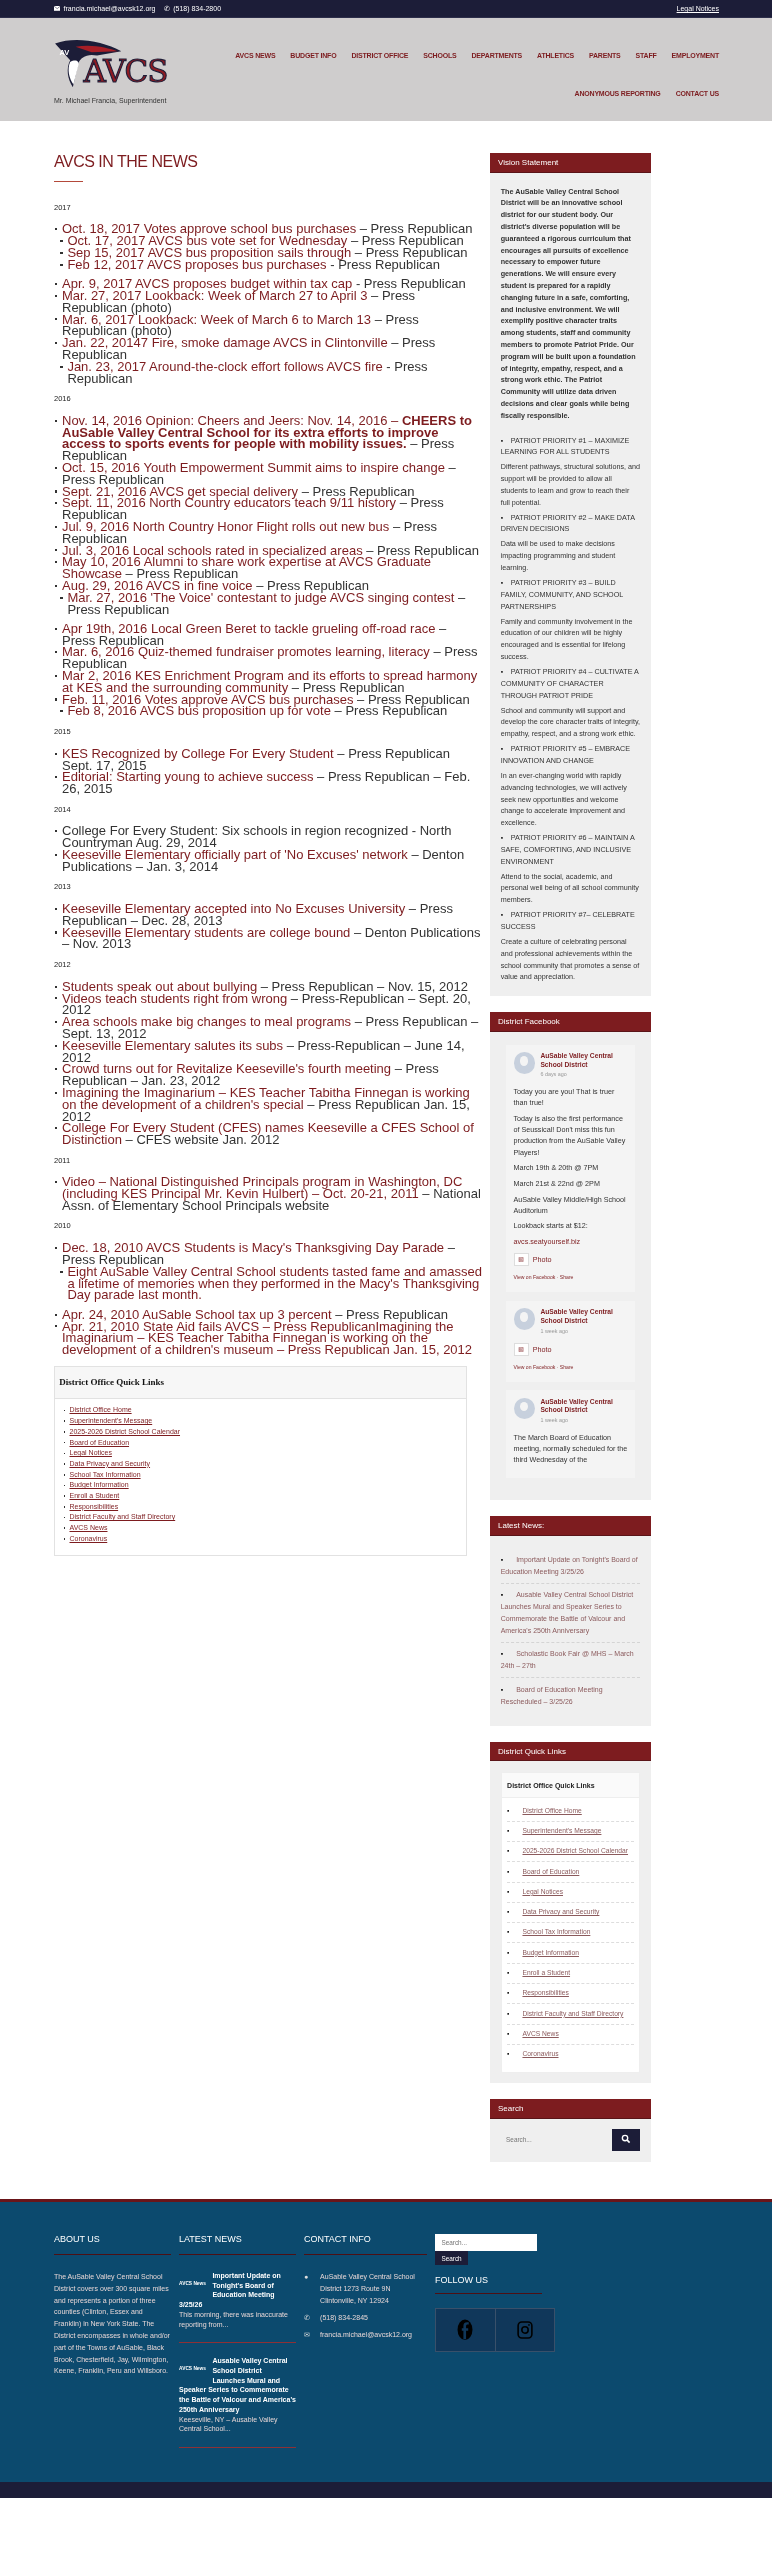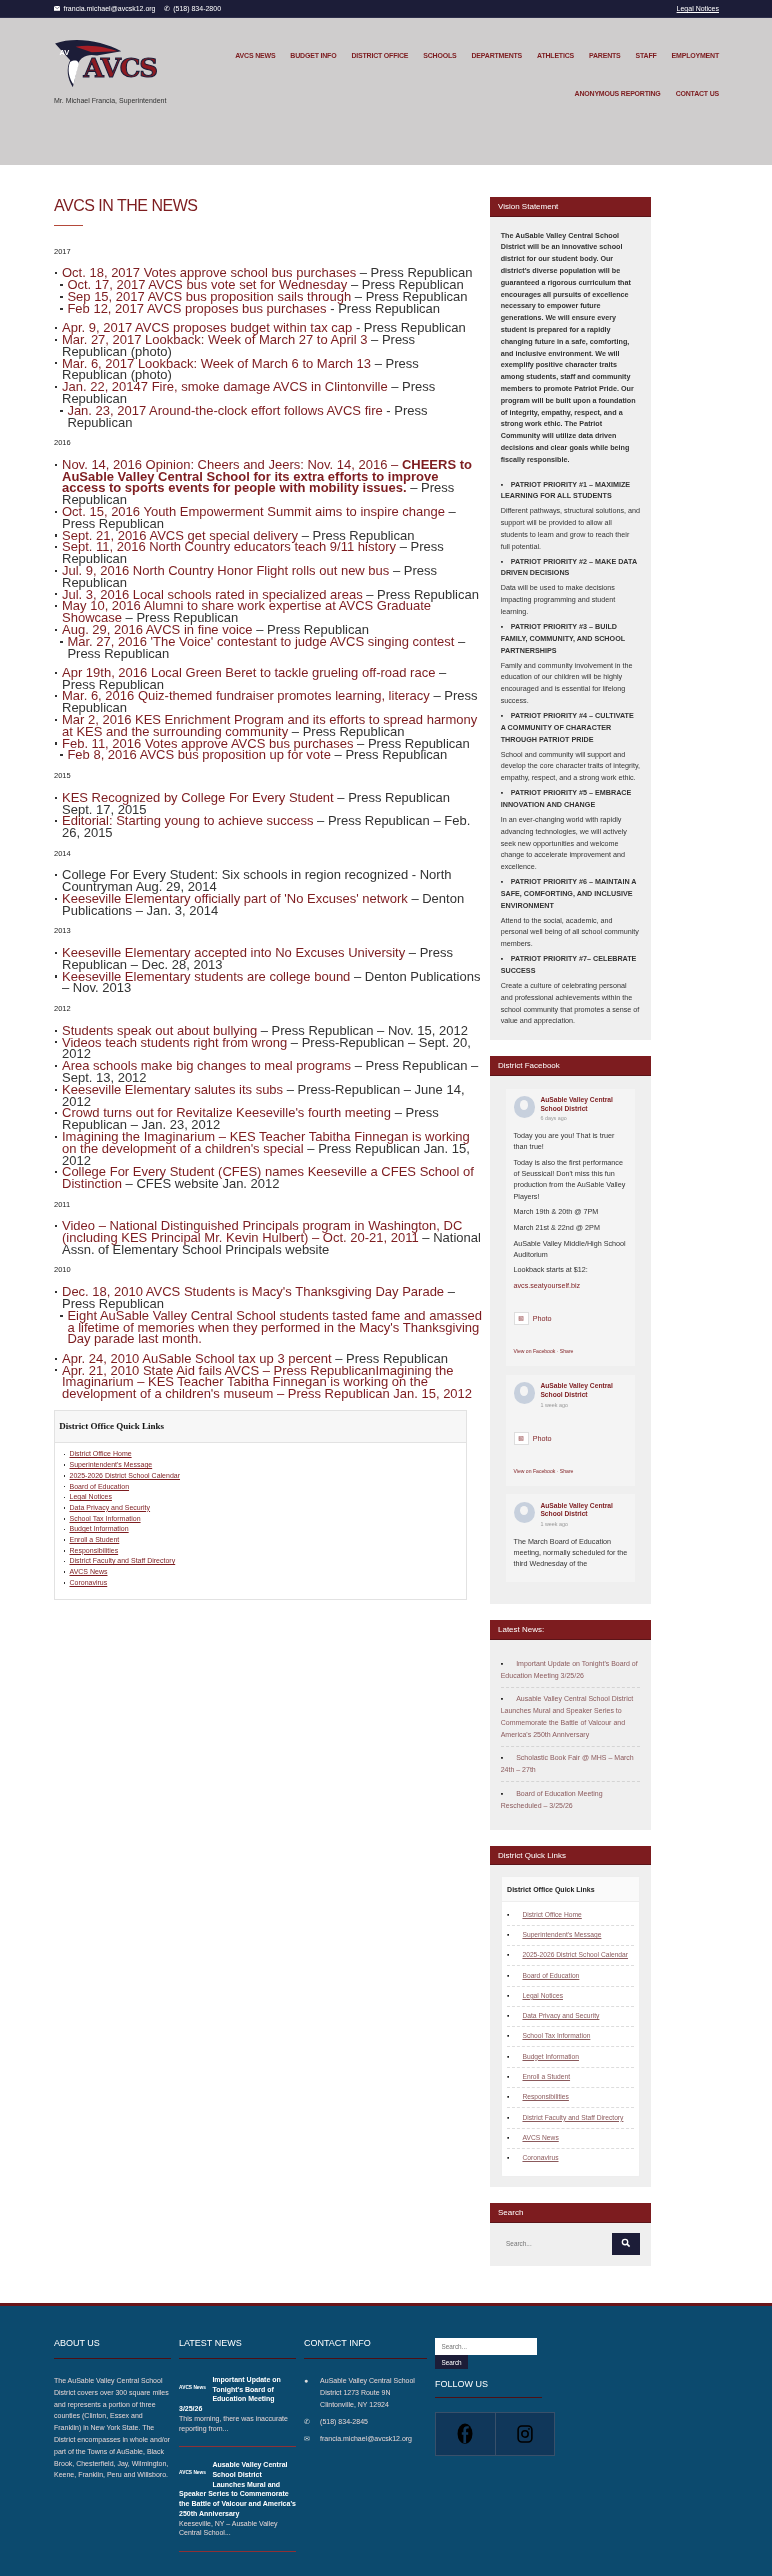--- a/index.html
+++ b/index.html
@@ -2,25 +2,25 @@
 <html style="font-size:8.6px"><head>
 <meta charset="utf-8">
 <style>
 *{box-sizing:border-box;margin:0;padding:0}
 body{width:773px;font-family:"Liberation Sans",sans-serif;color:#333;background:#fff;font-size:7.5px}
 a{color:#7d1c1f;text-decoration:none}
 .topbar{height:18px;background:#1c1d38;border-bottom:1.1px solid #2d2e4a;display:flex;align-items:center;justify-content:space-between;padding:0 54px;color:#fff;font-size:7px}
 .topbar .left{display:flex;gap:8.6px;align-items:center}
 .topbar .left span{display:flex;align-items:center;gap:3.2px}
 .topbar a{color:#fff;text-decoration:underline}
-.header{height:147px;background:#cfcdcd;position:relative}
+.header{height:103px;background:#cfcdcd;position:relative}
 .logo{position:absolute;left:54px;top:13px;width:129px}
 .logo-art{height:62px;position:relative}
 .logo-helm{position:absolute;left:0;top:5.4px;width:70px;height:54px}
-.logo-text{position:absolute;left:29.5px;top:21.5px;font-family:"DejaVu Serif",serif;font-weight:bold;font-size:26px;color:#8e1b22;-webkit-text-stroke:1.1px #1c1d38;letter-spacing:-1.1px}
+.logo-text{position:absolute;left:29.5px;top:21.5px;font-family:"DejaVu Serif",serif;font-weight:normal;font-size:31px;color:#8e1b22;-webkit-text-stroke:1.1px #1c1d38;letter-spacing:-1.1px}
 .logo-sub{font-size:7px;color:#333;margin-top:4.3px}
 .nav{position:absolute;right:54px;top:34px;display:flex;flex-direction:column;align-items:flex-end;gap:31px}
 .nav-row{display:flex;gap:15px}
 .nav-row a{font-weight:bold;font-size:7px;color:#7d1c1f;text-transform:uppercase;letter-spacing:-0.2px}
 .container{width:665px;margin:0 auto;display:flex;gap:7px;padding:32px 0 21.5px}
 .main{width:429px}
 .page-title{font-size:16px;color:#7d1c1f;font-weight:normal;letter-spacing:-0.5px}
 .title-rule{width:29px;height:0.5px;background:#b4493a;margin:9.7px 0 21.5px 0}
 .year{font-size:7.5px;color:#222;margin:9.7px 0 11.8px 0}
 ul.news{list-style:none;margin-bottom:5.4px}
@@ -35,32 +35,32 @@
 .dq-head{background:#f7f7f7;border-bottom:0.5px solid #e2e2e2;padding:10.7px 4.3px;font-family:"Liberation Serif",serif;font-weight:bold;font-size:9px;color:#111}
 .dq-list{list-style:none;padding:6.4px 7.5px 10.7px}
 .dq-list li{position:relative;padding-left:7px;line-height:10.7px;font-size:7px}
 .dq-list li::before{content:"";position:absolute;left:1.1px;top:4.3px;width:1.6px;height:1.6px;background:#333}
 .dq-list a{color:#7d1c1f;text-decoration:underline}
 .sidebar{width:161px}
 .widget{margin-bottom:16px;background:#efefef}
 .widget-head{background:#7d1c1f;color:#fff;font-size:8px;padding:4.8px 8px;border-bottom:1.1px solid #5a1418}
 .vision{padding:13px 10.7px 10.7px;font-size:7.2px;line-height:11.8px;color:#333}
 .vision .lead{font-weight:bold;margin-bottom:13px}
-.prio{font-weight:bold;text-transform:uppercase;margin-top:3.2px}
+.prio{font-weight:normal;text-transform:uppercase;margin-top:3.2px}
 .prio::before{content:"\25AA";margin-right:7.5px}
 .prio-text{margin-top:3.2px;margin-bottom:2.1px}
 .fb{padding:13px 16px 13px}
 .fb-post{background:#f4f4f4;padding:7.5px 7.5px 8.6px;margin-bottom:8.6px;font-size:7.2px;line-height:11.3px;color:#333}
 .fb-meta{display:flex;gap:5.4px;margin-bottom:5.4px}
 .fb-avatar{width:21.5px;height:21.5px;border-radius:50%;background:#c7d0dd;flex:none;position:relative;overflow:hidden}
 .fb-avatar::after{content:"";position:absolute;left:6.4px;top:3.8px;width:8.6px;height:9.7px;border-radius:50%;background:#f4f4f4}
 .fb-name{color:#7d1c1f;font-weight:bold;font-size:6.7px;line-height:8.6px}
 .fb-time{color:#999;font-size:5.4px}
 .fb-post p{margin-bottom:4.3px}
-.fb-photo{display:flex;align-items:center;gap:4.3px;margin:21px 0}
+.fb-photo{display:flex;align-items:center;gap:4.3px;margin:6px 0}
 .fb-photo .ic{width:15px;height:13px;border:0.5px solid #ddd;background:#fff;display:flex;align-items:center;justify-content:center;color:#7d1c1f;font-size:5.9px}
 .fb-photo span.lbl{color:#7d1c1f}
 .fb-actions{font-size:5.1px;color:#7d1c1f}
 .latest{padding:13px 10.7px 13px}
 .latest li{list-style:none;border-bottom:0.5px dashed #d4d4d4;padding:5.4px 0;font-size:7px;line-height:11.8px;color:#8b5a5c}
 .latest li:last-child{border-bottom:none}
 .latest li::before{content:"\25AA";color:#111;margin-right:13px}
 .dql{padding:10.7px 10.7px 10.7px}
 .dql-box{background:#fff;border:0.5px solid #eee;border-radius:1.6px}
 .dql-head{background:#fafafa;padding:8.6px 5.4px;font-weight:bold;font-size:7px;border-bottom:0.5px solid #eee;color:#222}

